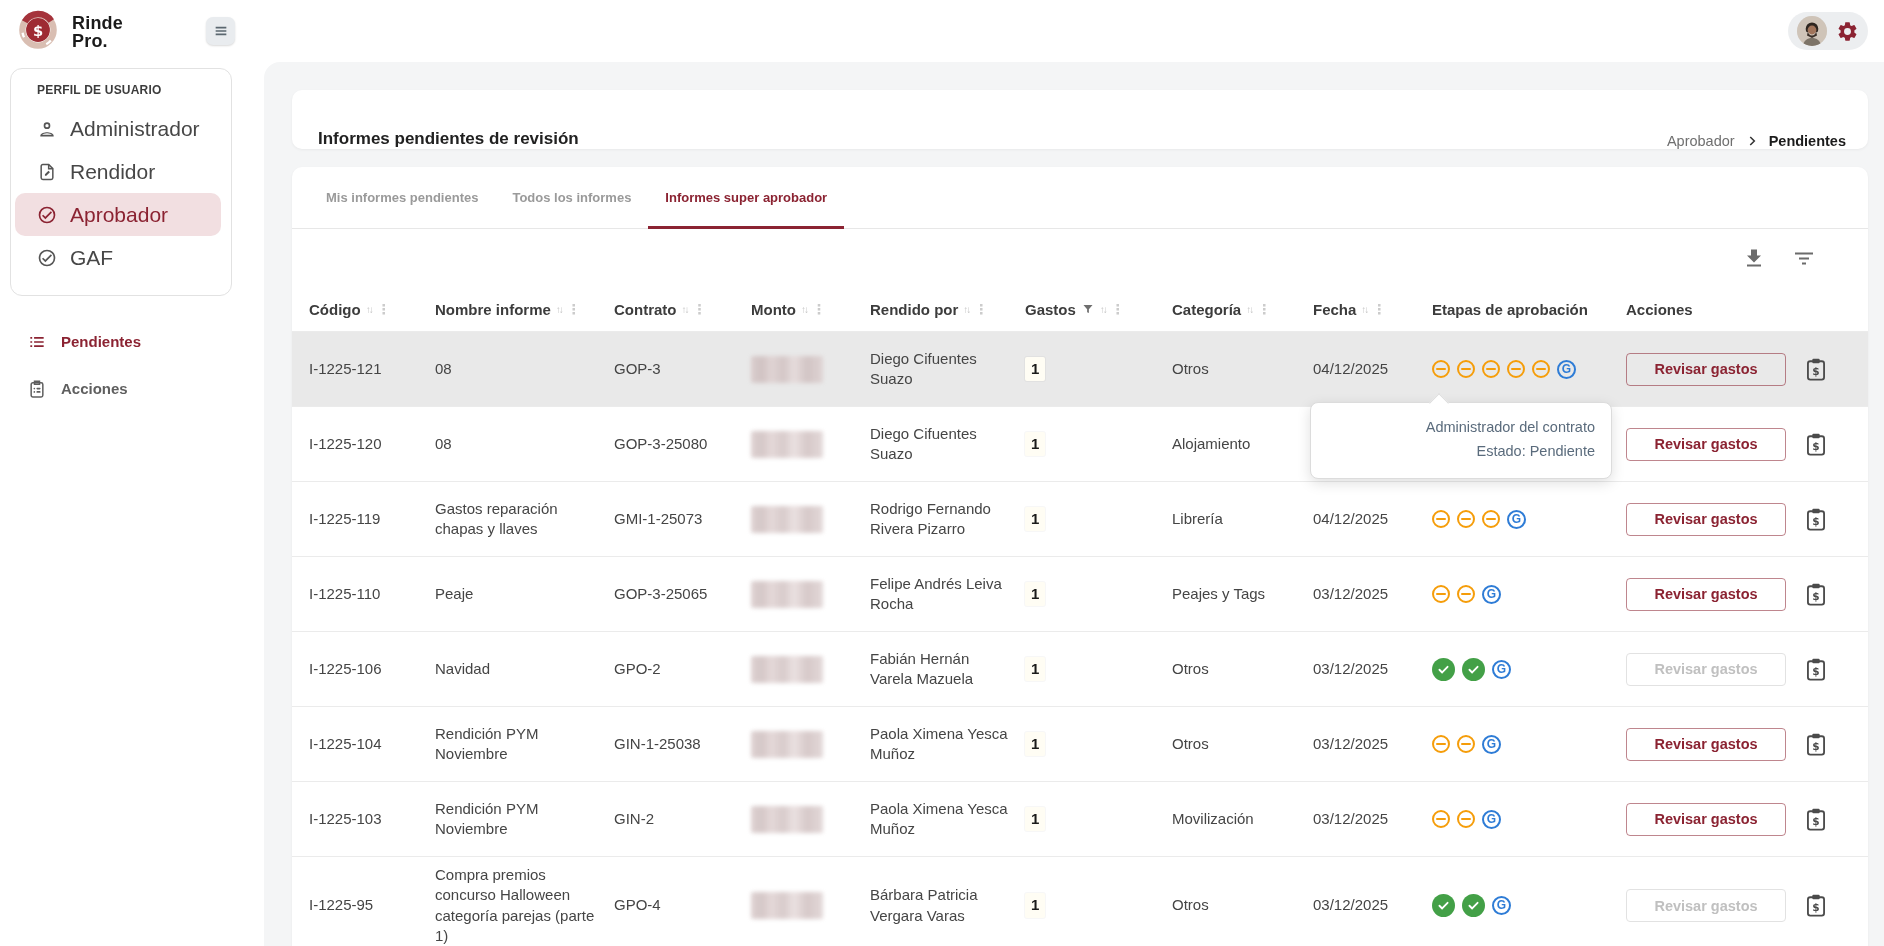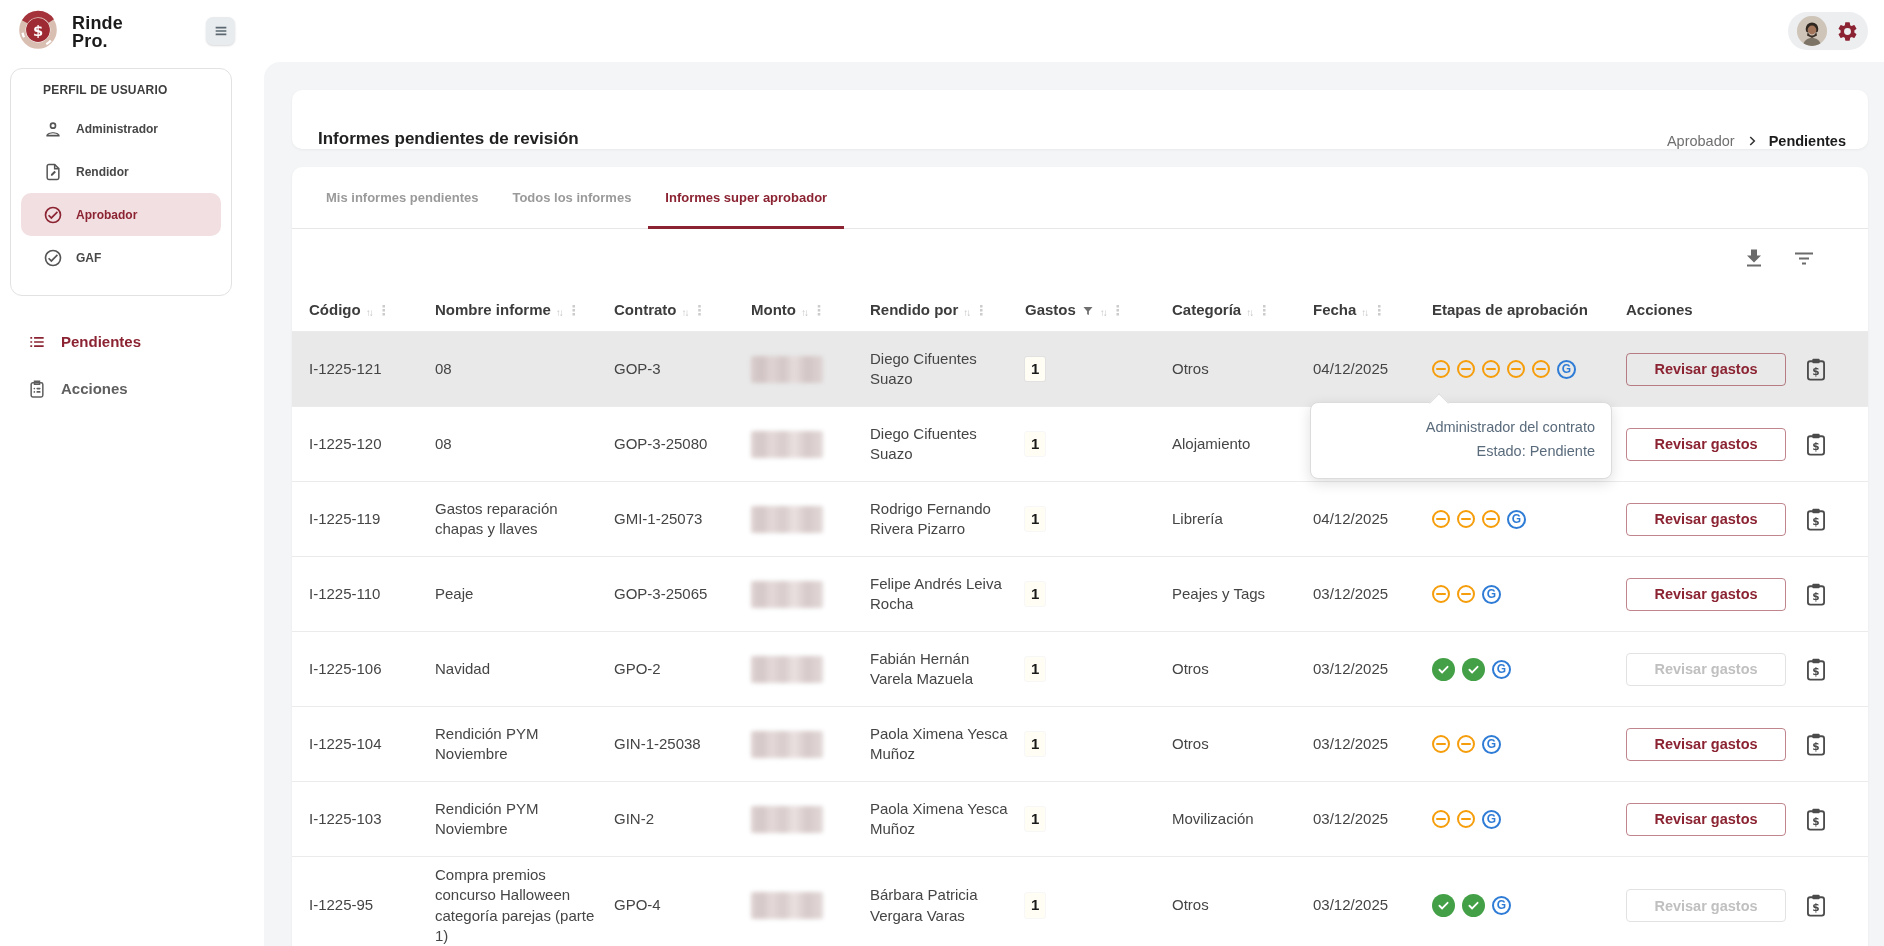--- a/index.html
+++ b/index.html
@@ -17,26 +17,26 @@
   .hamburger svg { width:16px; height:16px; }
   .userpill { position:absolute; right:16px; top:12px; height:38px; padding:0 9px;
     background:#eceef0; border-radius:19px; display:flex; align-items:center; gap:9px; }
   .avatar { width:30px; height:30px; border-radius:50%; overflow:hidden; background:#ddd; }
   .gearbtn { background:none; border:none; color:#8B2332; cursor:pointer; display:flex; }
   .gearbtn svg { width:23px; height:23px; }
 
   
   .sidebar { position:absolute; left:0; top:62px; width:264px; bottom:0; background:#fff; z-index:2; }
   .profile-card { position:absolute; left:10px; top:6px; width:222px; border:1px solid #e2e2e2;
-    border-radius:12px; background:#fff; padding:14px 10px 16px 10px; }
+    border-radius:12px; background:#fff; padding:14px 10px 16px 4px; }
   .profile-label { font-size:12px; font-weight:bold; color:#3d3d3d; letter-spacing:.2px; margin:0 0 10px 22px; }
   .profile-item { height:43px; display:flex; align-items:center; gap:13px; padding-left:22px;
     border-radius:10px; cursor:pointer; color:#474747; }
   .profile-item svg { width:20px; height:20px; color:#555; flex:0 0 auto; }
-  .profile-item span.lbl { font-size:12px; font-weight:bold; }
+  .profile-item span.lbl { font-size:21px; font-weight:normal; }
   .profile-item.active { background:#f2dfe1; color:#8B2332; }
   .profile-item.active svg { color:#8B2332; }
   .side-nav { position:absolute; left:10px; top:256px; width:222px; }
   .nav-item { height:47px; display:flex; align-items:center; gap:14px; padding-left:17px; cursor:pointer; color:#5f5f5f; }
   .nav-item svg { width:20px; height:20px; }
   .nav-item span.lbl { font-size:15px; font-weight:bold; }
   .nav-item.active { color:#8B2332; }
 
   
   .panel { position:absolute; left:264px; top:62px; right:0; bottom:0; background:#f4f5f6;
@@ -62,21 +62,21 @@
 
   
   .toolbar { height:58px; display:flex; align-items:center; justify-content:flex-end; gap:26px; padding-right:52px; }
   .tool-btn { background:none; border:none; color:#6b6b6b; cursor:pointer; display:flex; }
   .tool-btn svg { width:24px; height:24px; }
 
   
   .thead,.trow { display:grid; grid-template-columns:126px 179px 137px 119px 155px 147px 141px 119px 194px 1fr;
     padding-left:17px; align-items:center; }
   .thead { height:44px; }
-  .th { display:flex; align-items:flex-end; gap:5px; font-size:15px; font-weight:bold; color:#3c3c3c; padding-right:4px; }
+  .th { display:flex; align-items:center; gap:5px; font-size:15px; font-weight:bold; color:#3c3c3c; padding-right:4px; }
   .sort { font-size:10px; color:#c3c3c3; letter-spacing:-2px; white-space:nowrap; cursor:pointer; }
   .kebab { font-size:14px; color:#cccccc; font-weight:bold; cursor:pointer; }
   .th .funnel { width:14px; height:14px; color:#6f6f6f; }
 
   .trow { min-height:75px; border-top:1px solid #ebebeb; position:relative; }
   .trow.highlighted { background:#e9e9e9; }
   .td { font-size:15px; color:#454545; line-height:1.35; padding:8px 14px 8px 0; }
   .redacted { display:block; width:72px; height:27px; border-radius:2px; opacity:.8; filter:blur(2px);
     background:linear-gradient(90deg,#d6c6c6 0%,#cbbaba 15%,#decfcf 28%,#cfbfbf 45%,#e6dada 60%,#cdbcbc 78%,#dccfcf 100%); }
   .gastos-chip { display:inline-block; font-weight:bold; color:#1b1b1b; background:#fffdf4;

